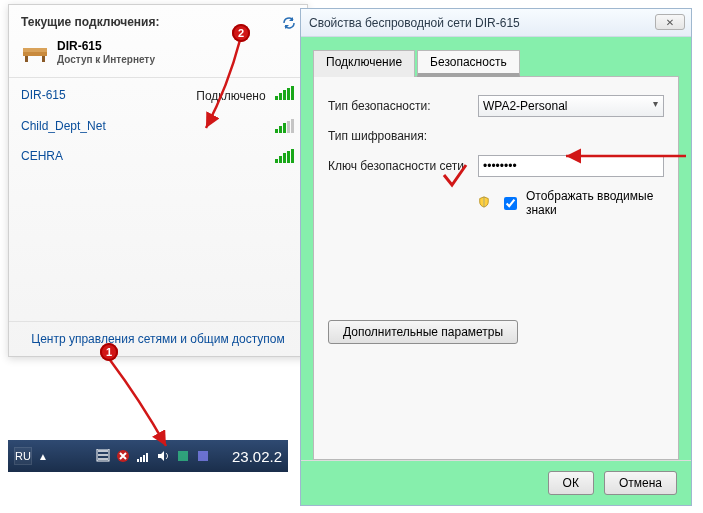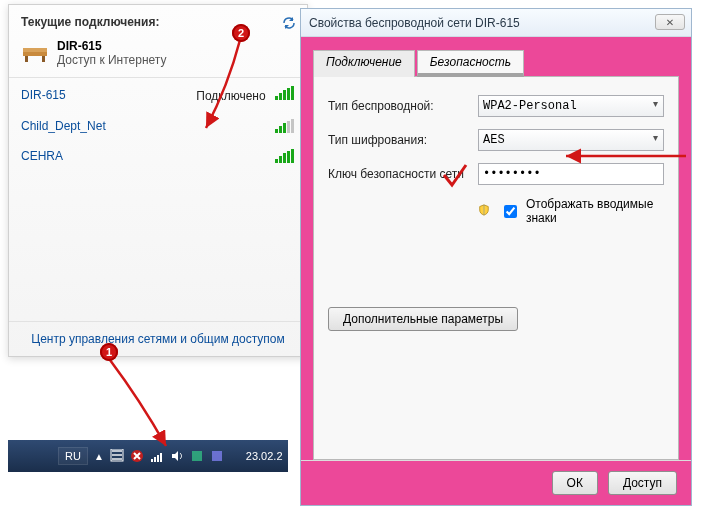--- a/index.html
+++ b/index.html
@@ -42,21 +42,21 @@
     align-items: center;
     padding: 4px 12px 10px 12px;
   }
   .bench-icon {
     width: 28px;
     height: 22px;
     margin-right: 8px;
   }
   .current-conn-text { line-height: 14px; }
   .current-conn-text .name { font-weight: bold; }
-  .current-conn-text .status { color: #555; font-size: 12px; }
+  .current-conn-text .status { color: #555; font-size: 10px; font-weight: bold; }
   .divider { height: 1px; background: #e2e2e2; margin: 0; }
   .section-title {
     padding: 8px 12px;
     color: #555;
     position: relative;
   }
   .chevron {
     position: absolute;
     right: 12px;
     top: 8px;
@@ -109,38 +109,37 @@
     background: linear-gradient(#2f4a72, #1a2e4b);
     display: flex;
     align-items: center;
     color: #fff;
     font-size: 11px;
     padding: 0 6px;
     gap: 6px;
   }
   .lang-ind {
     background: rgba(255,255,255,0.05);
-    padding: 2px 6px;
+    padding: 2px 0;
     border: 1px solid rgba(255,255,255,0.1);
-    margin-left: 44px;
   }
   .tray { display: flex; align-items: center; gap: 6px; margin-left: auto; }
   .tray-icon { width: 14px; height: 14px; cursor: pointer; }
   .tray-up { color: #fff; font-size: 10px; cursor: pointer; }
-  .clock { font-size: 11px; margin-left: 16px; }
+  .clock { font-size: 15px; margin-left: 16px; }
 
   
   .dialog {
     position: absolute;
     left: 300px;
     top: 8px;
     width: 392px;
     height: 498px;
     border: 1px solid #9fb7cf;
-    background: #ec4899;
+    background: #86efac;
     display: flex;
     flex-direction: column;
   }
   .titlebar {
     height: 28px;
     background: linear-gradient(#f7fbff, #e6eef7);
     border-bottom: 1px solid #d0dae5;
     display: flex;
     align-items: center;
     padding: 0 8px;
@@ -160,21 +159,20 @@
     align-items: center;
     justify-content: center;
     font-size: 10px;
     color: #555;
     cursor: pointer;
   }
   .tabstrip {
     display: flex;
     margin: 12px 12px 0 12px;
     border-bottom: 1px solid #b9b9b9;
-    font-style: italic;
   }
   .tab {
     padding: 4px 12px;
     border: 1px solid #b9b9b9;
     border-bottom: none;
     background: #ececec;
     margin-right: 2px;
     position: relative;
     top: 1px;
     cursor: pointer;
@@ -197,21 +195,21 @@
     align-items: center;
     margin-bottom: 12px;
   }
   .row label { width: 150px; color: #222; }
   .row select, .row input[type=password] {
     flex: 1;
     height: 22px;
     border: 1px solid #abadb3;
     background: #fff;
     padding: 0 4px;
-    font-family: Liberation Mono, monospace;
+    font-family: Liberation Sans, sans-serif;
     font-size: 12px;
   }
   .row select { appearance: none; background: linear-gradient(#fff,#eef0f2); padding-right: 18px; }
   .sel-wrap { position: relative; flex: 1; display: flex; }
   .sel-wrap::after {
     content: "▾";
     position: absolute;
     right: 6px;
     top: 3px;
     font-size: 10px;
@@ -233,21 +231,21 @@
   .extras-btn, .dlg-btn {
     height: 24px;
     padding: 0 14px;
     border: 1px solid #8e8e8e;
     background: linear-gradient(#f6f6f6,#e1e1e1);
     border-radius: 3px;
     font-family: inherit;
     font-size: 12px;
     cursor: pointer;
   }
-  .extras-area { margin-top: 82px; }
+  .extras-area { margin-top: 103px; }
   .dlg-buttons {
     display: flex;
     justify-content: flex-end;
     gap: 10px;
     padding: 10px 14px;
     border-top: 1px solid #dcdcdc;
   }
 
   
   .badge {
@@ -387,34 +385,29 @@
   <div class="titlebar">
     <span>Свойства беспроводной сети DIR-615</span>
     <span class="close">✕</span>
   </div>
   <div class="tabstrip">
     <div class="tab">Подключение</div>
     <div class="tab active">Безопасность</div>
   </div>
   <div class="tabcontent">
     <div class="row">
-      <label>Тип беспроводной:</label>
+      <label>Тип безопасности:</label>
       <div class="sel-wrap">
         <select>
           <option>WPA2-Personal</option>
         </select>
       </div>
     </div>
     <div class="row">
       <label>Тип шифрования:</label>
-      <div class="sel-wrap">
-        <select>
-          <option>AES</option>
-        </select>
-      </div>
     </div>
     <div class="row">
       <label>Ключ безопасности сети</label>
       <input type="password" value="••••••••" style="">
     </div>
     <div class="checkbox-row">
       <span class="shield">
         <svg viewBox="0 0 14 14">
             <path d="M7 1l5 2v4c0 3-2 5-5 6-3-1-5-3-5-6V3z" fill="#ffd040" stroke="#b89020"></path>
             <path d="M7 1v12" stroke="#3a78c8" stroke-width="0.5"></path>
@@ -422,21 +415,21 @@
       </span>
       <input type="checkbox" checked="" style="">
       <span>Отображать вводимые знаки</span>
     </div>
     <div class="extras-area">
       <button class="extras-btn">Дополнительные параметры</button>
     </div>
   </div>
   <div class="dlg-buttons">
     <button class="dlg-btn">ОК</button>
-    <button class="dlg-btn">Доступ</button>
+    <button class="dlg-btn">Отмена</button>
   </div>
 </div>
 
 <div class="badge" style="left:100px; top:343px;">1</div>
 <div class="badge" style="left:232px; top:24px;">2</div>
 
 <svg class="arrow" style="left:100px; top:350px; width:80px; height:110px;">
   <defs>
       <marker id="ah1" markerWidth="8" markerHeight="8" refX="6" refY="3" orient="auto">
         <path d="M0 0 L6 3 L0 6 z" fill="#d11717"></path>

